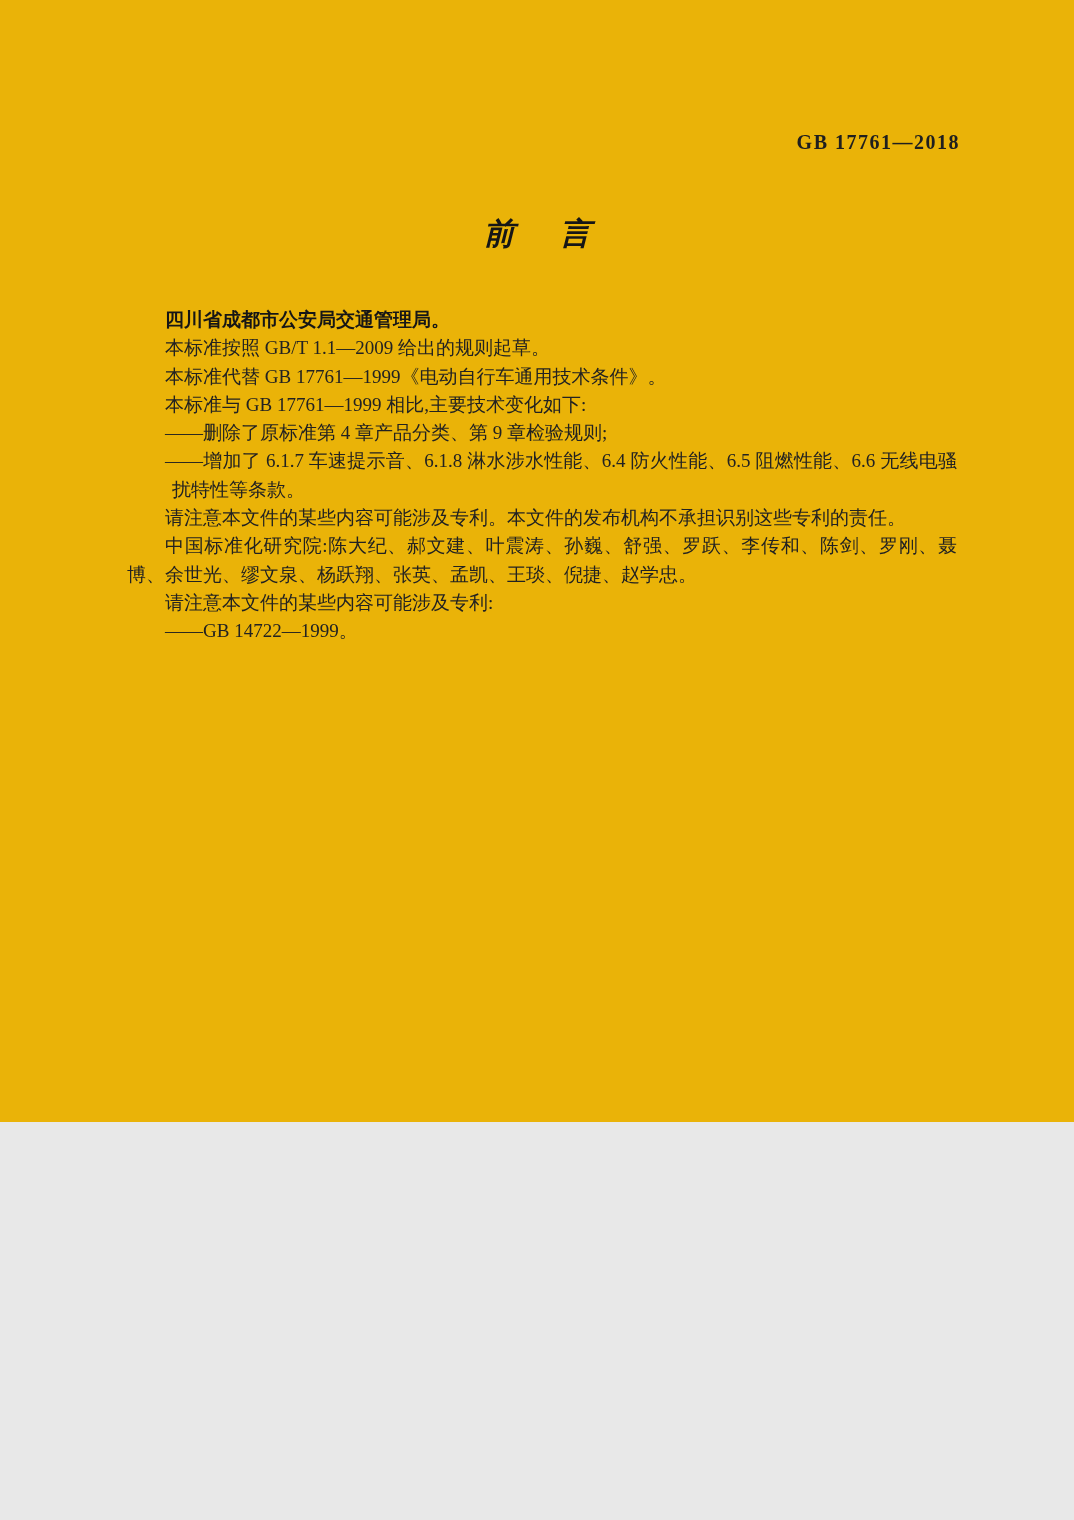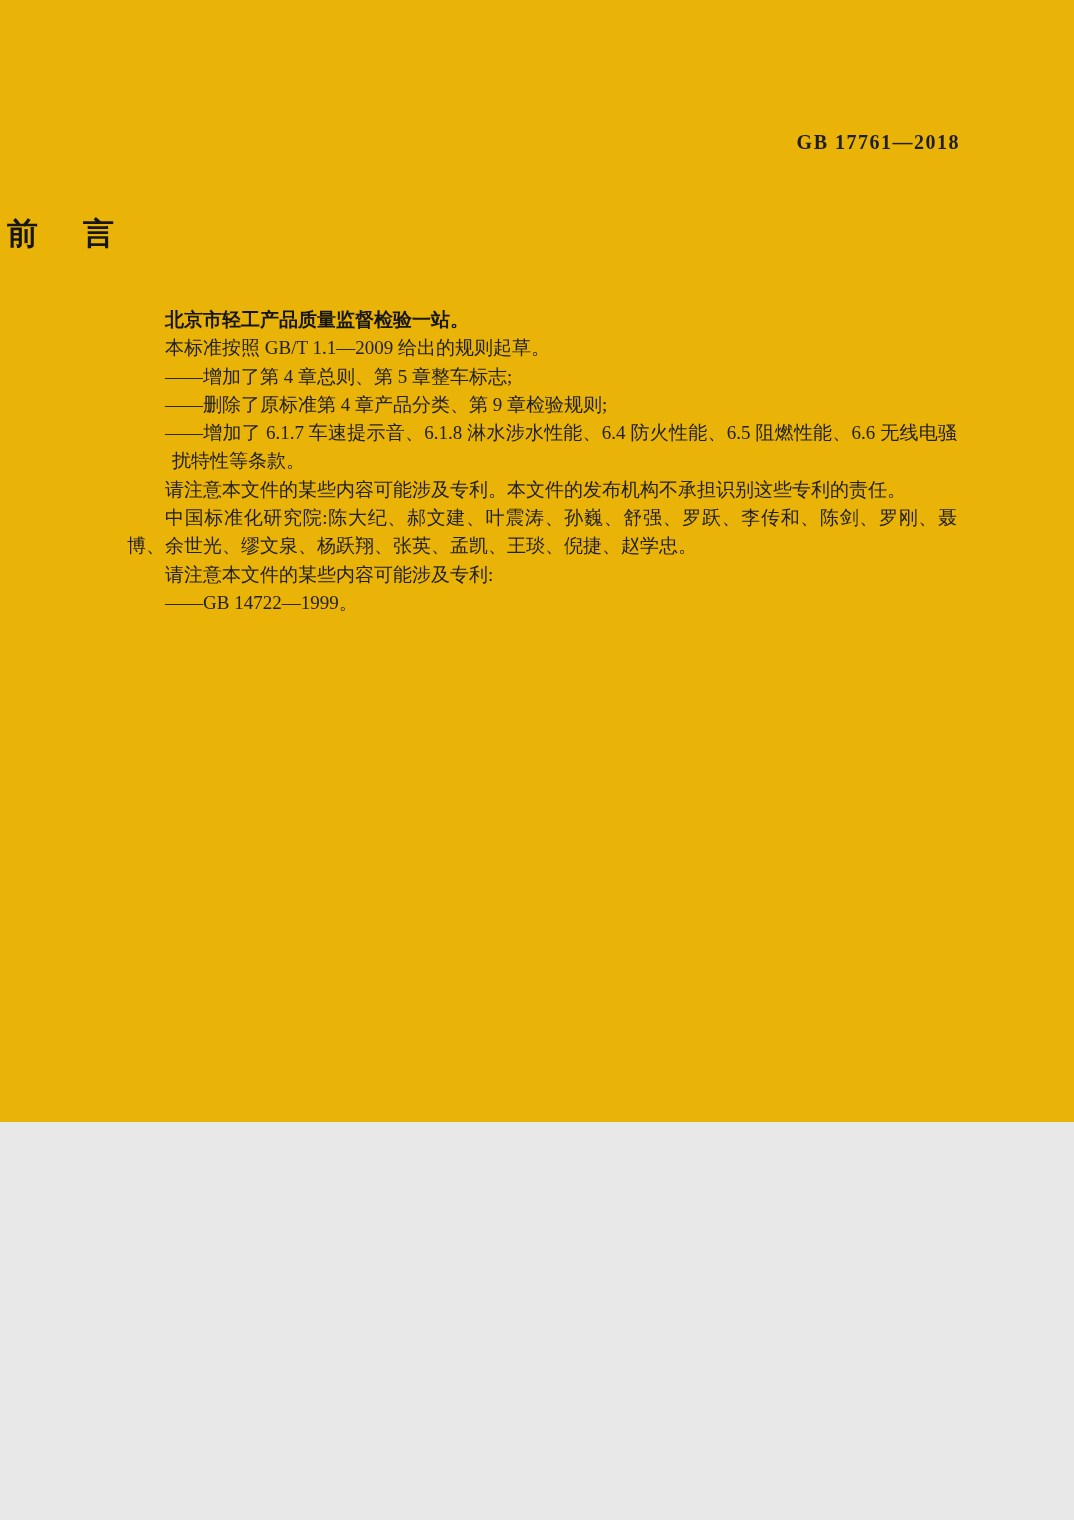--- a/index.html
+++ b/index.html
@@ -25,27 +25,29 @@
     font-weight: bold;
     letter-spacing: 1.5px;
     font-family: "Liberation Serif", "DejaVu Serif", serif;
   }
   .doc-title {
     position: absolute;
     top: 217px;
     left: 0;
     width: 100%;
     margin: 0;
+    text-align: center;
     font-size: 31px;
     line-height: 34px;
     font-weight: bold;
     font-family: "Liberation Sans", "DejaVu Sans", sans-serif;
     letter-spacing: 7px;
     text-indent: 7px;
     color: #161616;
+    font-style: italic;
   }
   .body-text {
     position: absolute;
     left: 127px;
     top: 306px;
     width: 830px;
     font-size: 19px;
     line-height: 28.3px;
     text-align: justify;
     color: #222;
@@ -76,23 +78,24 @@
 </head>
 <body>
 
 <div class="page">
 
   <div class="std-number">GB 17761—2018</div>
 
   <h1 class="doc-title">前　言</h1>
 
   <div class="body-text">
-    <p class="bold-lead">北京市轻工产品质量监督检验一站。</p>
+    <p class="bold-lead">四川省成都市公安局交通管理局。</p>
     <p>本标准按照 GB/T 1.1—2009 给出的规则起草。</p>
-    <p class="dash-item">——增加了第 4 章总则、第 5 章整车标志;</p>
+    <p>本标准代替 GB 17761—1999《电动自行车通用技术条件》。</p>
+    <p>本标准与 GB 17761—1999 相比,主要技术变化如下:</p>
     <p class="dash-item">——删除了原标准第 4 章产品分类、第 9 章检验规则;</p>
     <p class="dash-item">——增加了 6.1.7 车速提示音、6.1.8 淋水涉水性能、6.4 防火性能、6.5 阻燃性能、6.6 无线电骚扰特性等条款。</p>
     <p>请注意本文件的某些内容可能涉及专利。本文件的发布机构不承担识别这些专利的责任。</p>
     <p>中国标准化研究院:陈大纪、郝文建、叶震涛、孙巍、舒强、罗跃、李传和、陈剑、罗刚、聂博、余世光、缪文泉、杨跃翔、张英、孟凯、王琰、倪捷、赵学忠。</p>
     <p>请注意本文件的某些内容可能涉及专利:</p>
     <p class="dash-item">——GB 14722—1999。</p>
   </div>
 
   <div class="page-number">Ⅰ</div>
 

